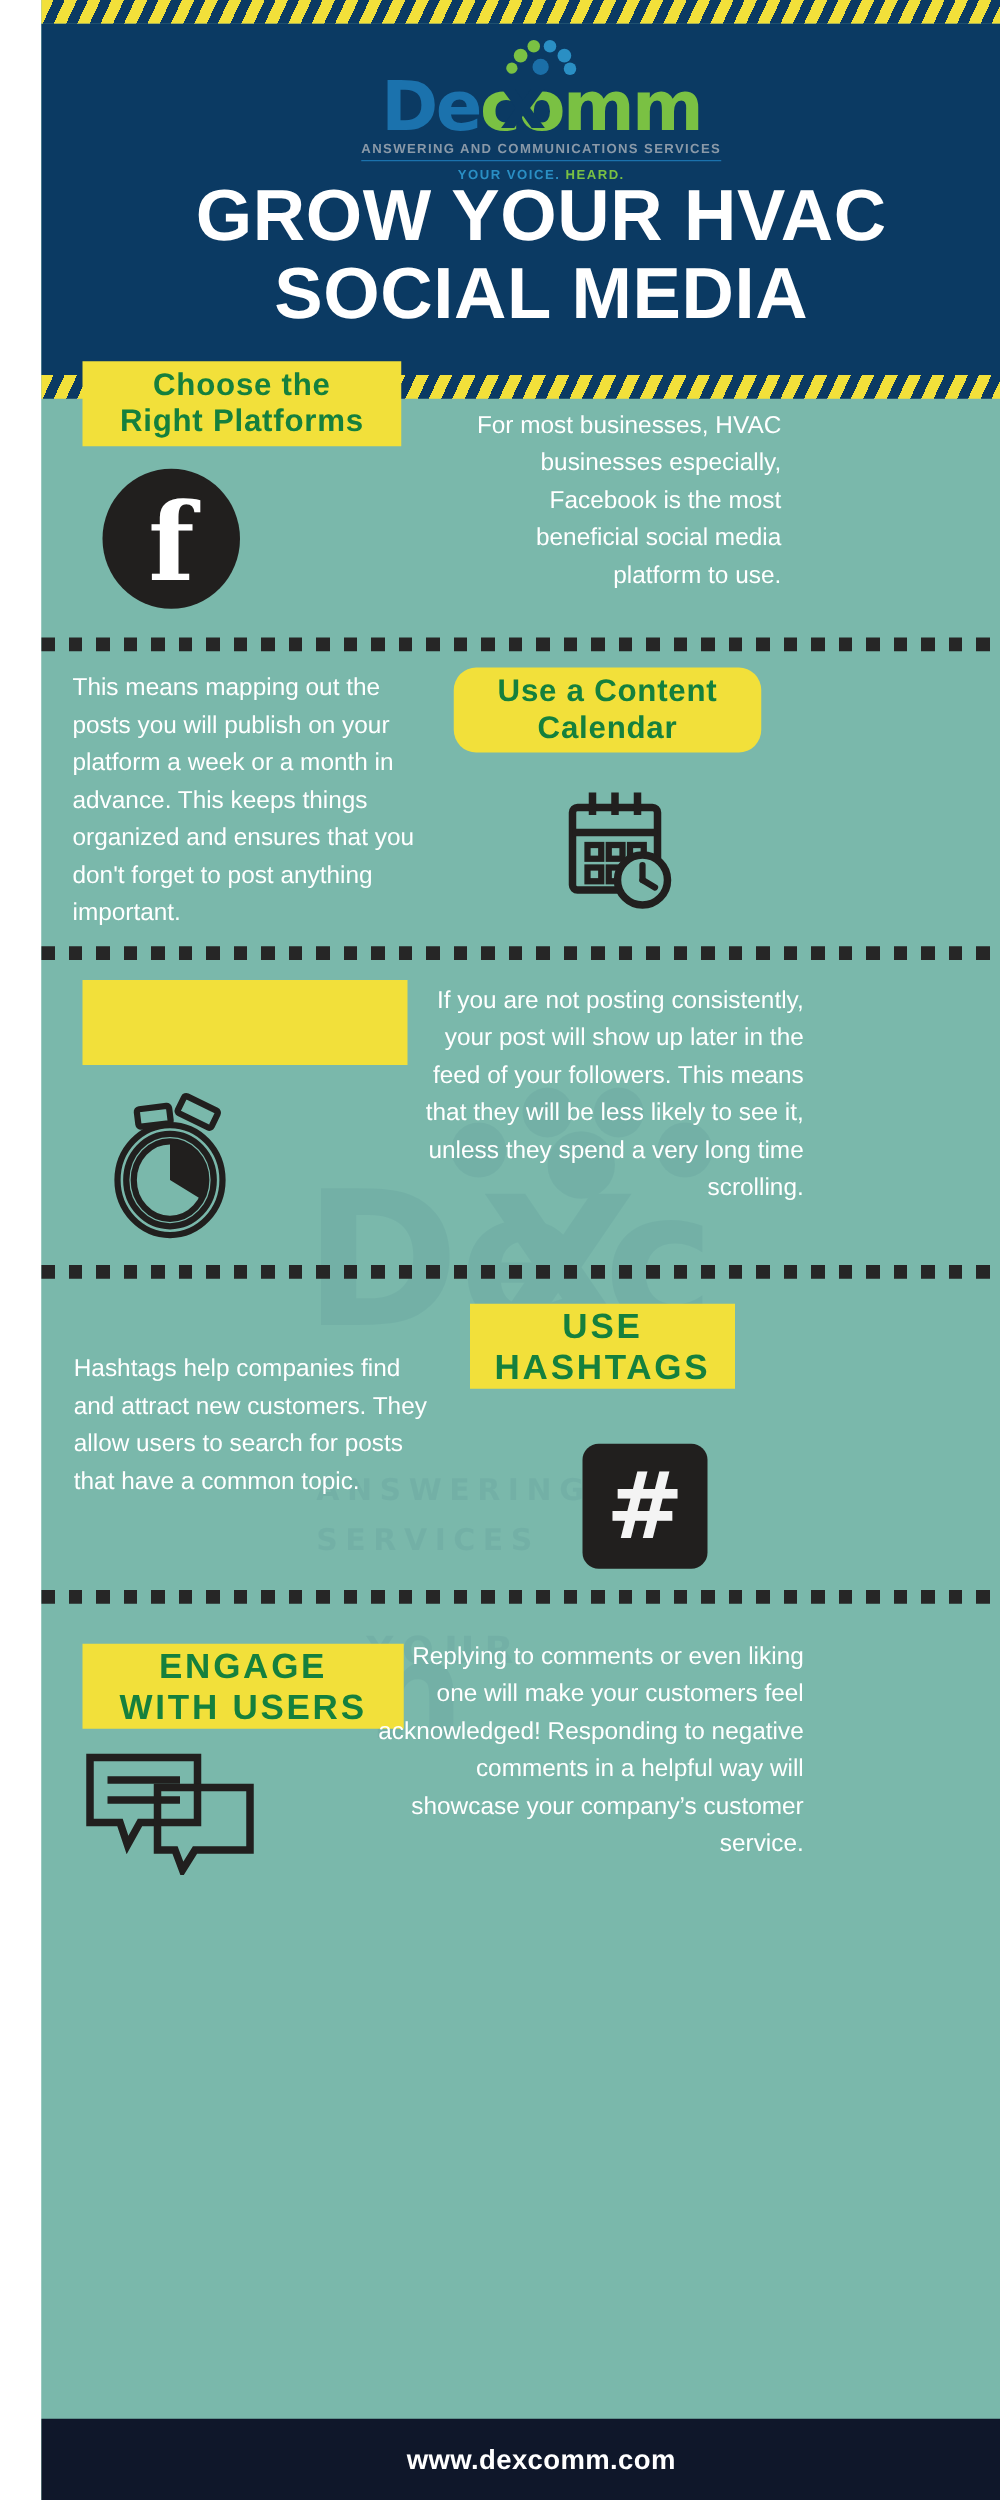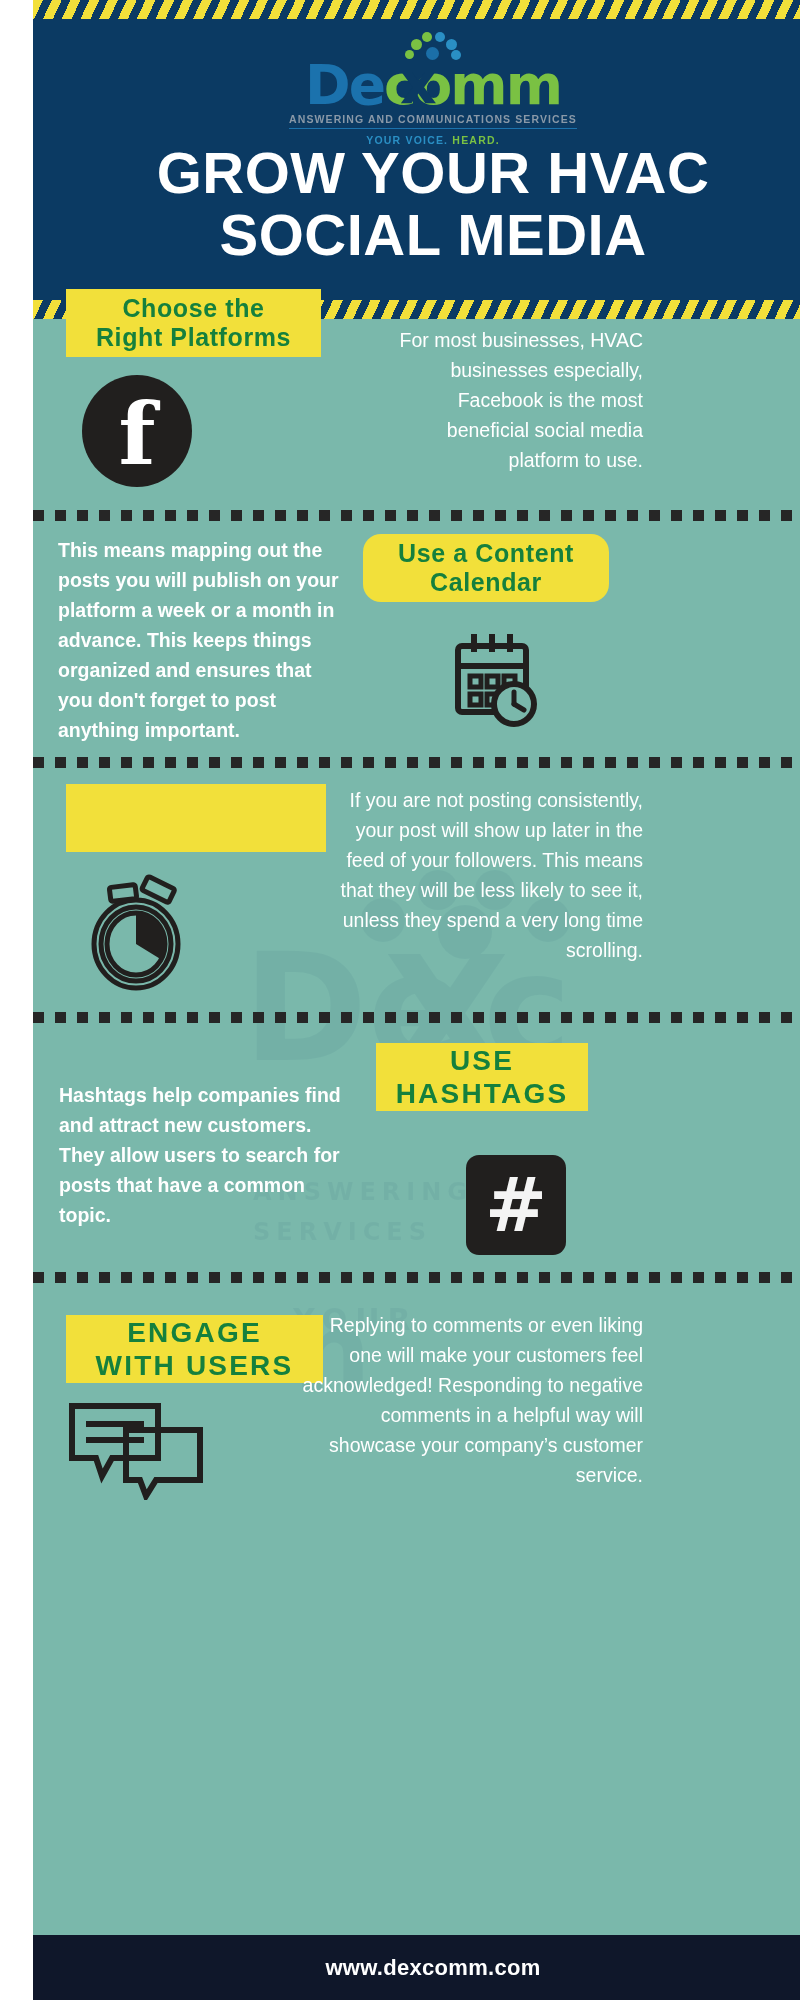--- a/index.html
+++ b/index.html
@@ -91,21 +91,21 @@
     color:#15803d; font-weight:bold; line-height:1.18;
   }
   .lbl-script { font-size:25px; letter-spacing:0.6px; }
   .lbl-caps   { font-size:28px; letter-spacing:2.2px; }
 
   .body-text {
     position:absolute; color:#ffffff;
     font-size:19.5px; line-height:30px;
   }
   .ta-right { text-align:right; }
-  .ta-left  { text-align:left;font-weight:bold; }
+  .ta-left  { text-align:left; }
 
   
   .fb-circle {
     position:absolute; width:110px; height:112px; border-radius:50%;
     background:#211f1e; display:flex; align-items:center; justify-content:center;
   }
   .fb-circle .glyph {
     color:#ffffff; font-family:"DejaVu Serif", serif;
     font-size:86px; font-weight:bold; line-height:86px; margin-top:8px;
   }
@@ -192,21 +192,21 @@
   <div class="section">
     <div class="yellow-box" style="left:33px; top:289px; width:255px; height:68px;">
       <div class="label lbl-script">
         <div>Choose the</div>
         <div>Right Platforms</div>
       </div>
     </div>
     <div class="fb-circle" style="left:49px; top:375px;">
       <span class="glyph">f</span>
     </div>
-    <div class="body-text ta-right" style="left:348px; top:325px; width:262px;">For most businesses, HVAC businesses especially, Facebook is the most beneficial social media platform to use.</div>
+    <div class="body-text ta-right" style="left:330px; top:325px; width:262px;">For most businesses, HVAC businesses especially, Facebook is the most beneficial social media platform to use.</div>
   </div>
 
   <div class="dashed-rule" style="top:510px;"></div>
 
   <div class="section">
     <div class="yellow-box" style="left:330px; top:534px; width:246px; height:68px;border-radius:18px;">
       <div class="label lbl-script">
         <div>Use a Content</div>
         <div>Calendar</div>
       </div>

